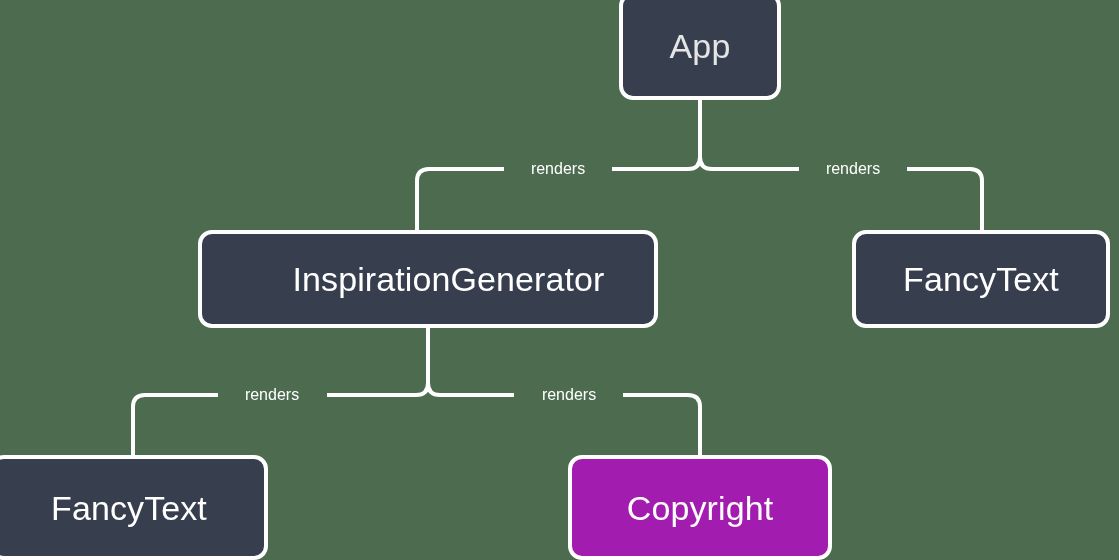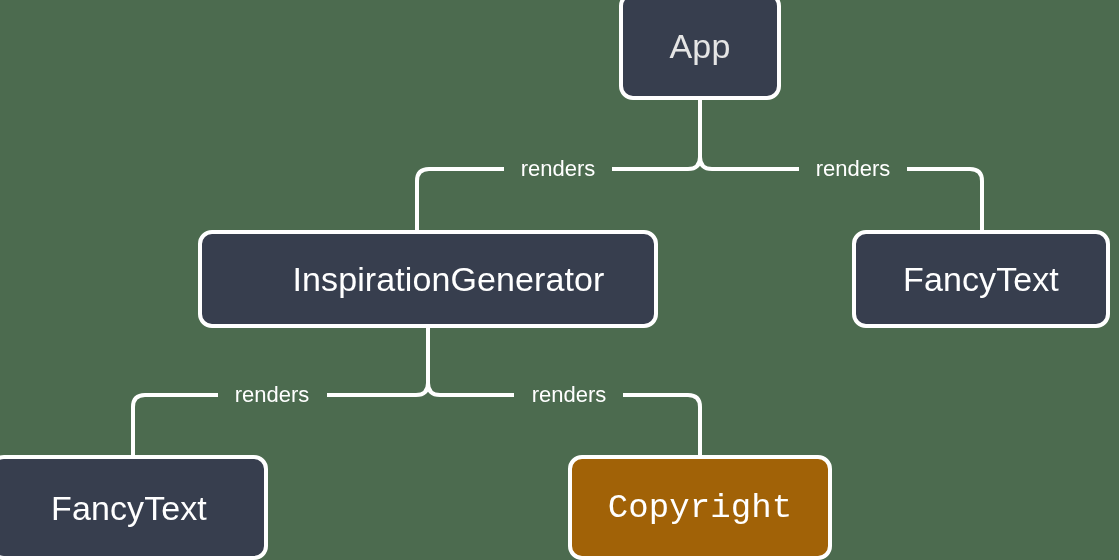--- a/index.html
+++ b/index.html
@@ -46,21 +46,21 @@
     letter-spacing: 0.1px;
   }
   .node-label {
     white-space: nowrap;
     line-height: 1;
     font-weight: 400;
   }
   .edge-label {
     position: absolute;
     color: #ffffff;
-    font-size: 22px;
+    font-size: 16px;
     line-height: 1;
     white-space: nowrap;
     transform: translate(-50%, -50%);
     font-weight: 400;
   }
 </style>
 </head>
 <body style="background: rgb(76, 107, 79);">
 
 <div id="diagram-root">
@@ -78,21 +78,21 @@
       </div>
       <div class="node-box" style="left: 198px; top: 230px; width: 460px; height: 98px; background: rgb(55, 62, 78); border-color: rgb(255, 255, 255); padding-left: 41px;">
         <span class="node-label" style="font-size: 34px; color: rgb(255, 255, 255);">InspirationGenerator</span>
       </div>
       <div class="node-box" style="left: 852px; top: 230px; width: 258px; height: 98px; background: rgb(55, 62, 78); border-color: rgb(255, 255, 255);">
         <span class="node-label" style="font-size: 34px; color: rgb(255, 255, 255);">FancyText</span>
       </div>
       <div class="node-box" style="left: -10px; top: 455px; width: 278px; height: 105px; background: rgb(55, 62, 78); border-color: rgb(255, 255, 255);">
         <span class="node-label" style="font-size: 34px; color: rgb(255, 255, 255);">FancyText</span>
       </div>
-      <div class="node-box" style="left: 568px; top: 455px; width: 264px; height: 105px; background: #a16207; border-color: rgb(255, 255, 255); font-family: Liberation Mono, monospace;">
+      <div class="node-box" style="left: 568px; top: 455px; width: 264px; height: 105px; background: #a21caf; border-color: rgb(255, 255, 255);">
         <span class="node-label" style="font-size: 34px; color: rgb(255, 255, 255);">Copyright</span>
       </div>
     </div>
   <div id="edge-labels-layer">
       <div class="edge-label" style="left: 558px; top: 169px; color: rgb(255, 255, 255);">renders</div>
       <div class="edge-label" style="left: 853px; top: 169px; color: rgb(255, 255, 255);">renders</div>
       <div class="edge-label" style="left: 272px; top: 395px; color: rgb(255, 255, 255);">renders</div>
       <div class="edge-label" style="left: 569px; top: 395px; color: rgb(255, 255, 255);">renders</div>
     </div>
 

